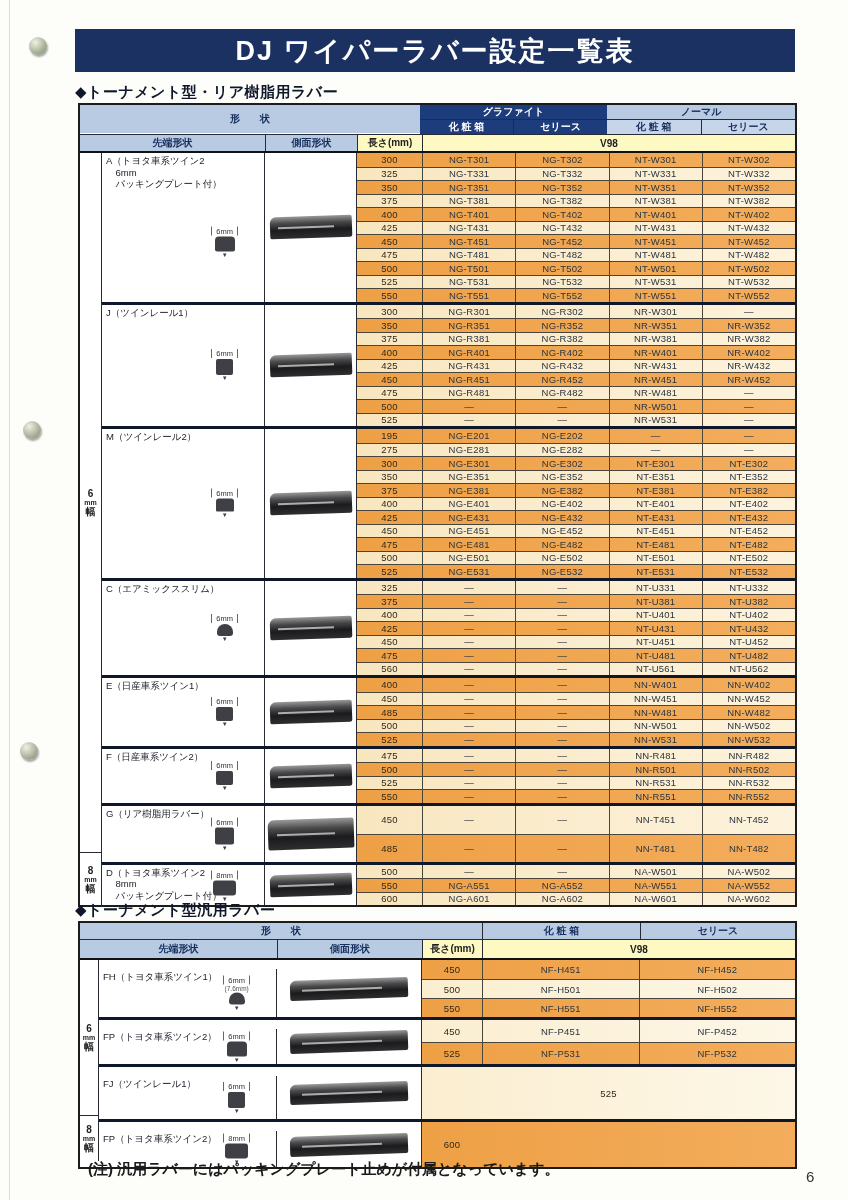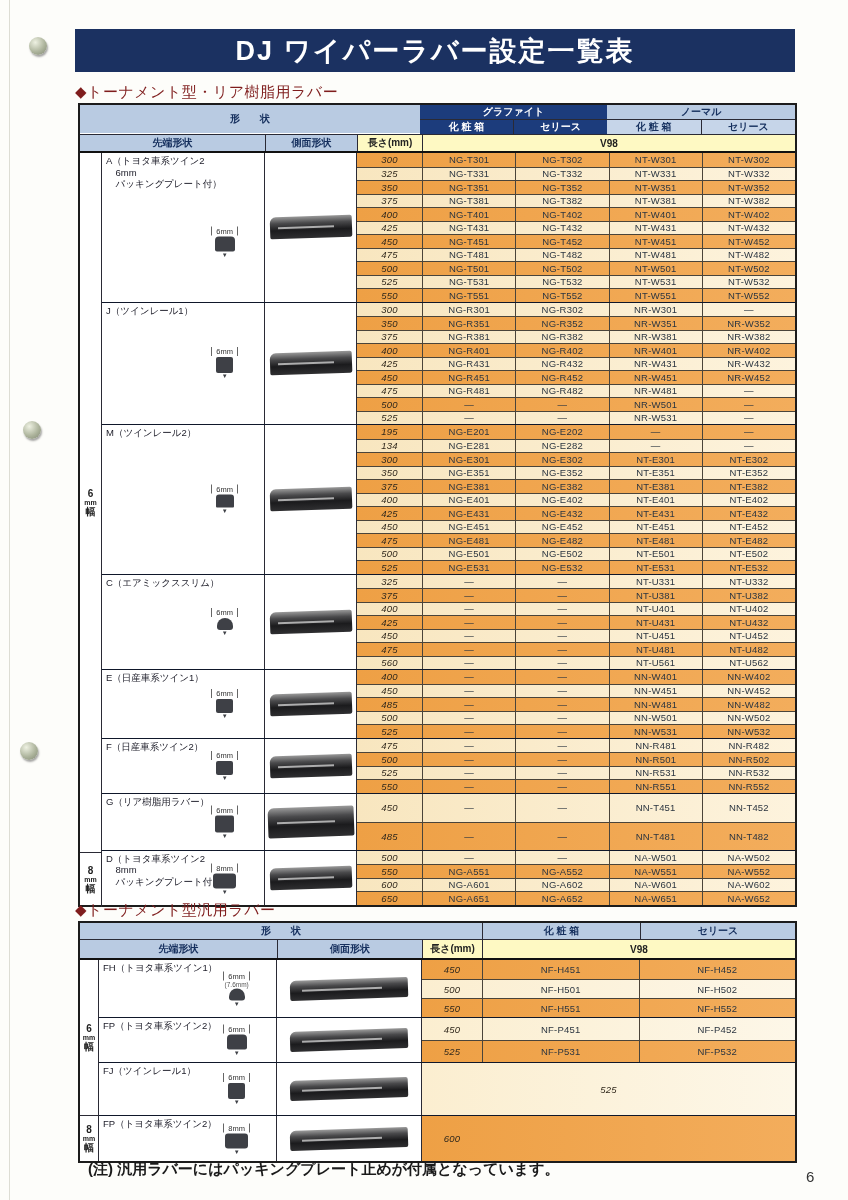--- a/index.html
+++ b/index.html
@@ -6,21 +6,21 @@
     background:#fdfdfa;font-family:"Liberation Sans","DejaVu Sans",sans-serif;}
   #page{position:relative;width:848px;height:1200px;background:#fdfdfa;}
   .page-edge{position:absolute;left:0;top:0;width:9px;height:1200px;
     background:linear-gradient(90deg,#ececе6,#f6f6f2 60%,#fdfdfa);border-right:1px solid #ddddd4;}
   .hole{position:absolute;width:18px;height:18px;border-radius:50%;
     background:radial-gradient(circle at 35% 30%,#eef1e2,#adb49c 55%,#7f8672);
     box-shadow:1px 2px 2px rgba(0,0,0,.35);}
   #title-bar{position:absolute;left:75px;top:29px;width:720px;height:43px;background:#1b3161;
     display:flex;align-items:center;justify-content:center;}
   #title-bar .t{color:#fff;font-size:27px;font-weight:bold;letter-spacing:2px;}
-  .section-title{position:absolute;left:75px;color:#7f1d1d;font-size:15px;font-weight:normal;letter-spacing:.5px;}
+  .section-title{position:absolute;left:75px;color:#0f172a;font-size:15px;font-weight:bold;letter-spacing:.5px;}
   .table{position:absolute;border:2px solid #1c1c1c;background:#fff;box-sizing:border-box;}
   .thead{border-bottom:2px solid #111;}
   .hr{display:flex;}
   .h{box-sizing:border-box;background:#b9cbe2;color:#16305e;font-weight:bold;font-size:10px;
     display:flex;align-items:center;justify-content:center;border-left:1px solid #2a2a35;}
   .hr .h:first-child{border-left:none;}
   .h.graphite{background:#1c3c7c;color:#fff;}
   .h.normal2{background:#c6d5e9;}
   .h.white{background:#fef9c3;color:#222;font-weight:bold;}
   .col2{display:flex;flex-direction:column;box-sizing:border-box;}
@@ -33,24 +33,24 @@
   #t2 .hr1 .h{height:16px;}
   #t2 .hr2 .h{height:18px;}
   .t-body{position:relative;}
   .band-col{position:absolute;left:0;top:0;border-right:1px solid #2a2a35;box-sizing:border-box;}
   #t1 .band-col{width:22px;} #t2 .band-col{width:19px;}
   .band-cell{display:flex;flex-direction:column;align-items:center;justify-content:center;box-sizing:border-box;}
   .band-cell + .band-cell{border-top:1px solid #2a2a35;}
   .band-cell div{font-size:10px;font-weight:bold;color:#222;line-height:10px;text-align:center;}
   .band-cell div:nth-child(2){font-size:7px;line-height:8px;}
   #t1 .groups{margin-left:22px;} #t2 .groups{margin-left:19px;}
-  .group{display:flex;border-top:1px solid #0f172a;}
+  .group{display:flex;border-top:3px solid #0f172a;}
   .group:first-child{border-top:none;}
   .tip-cell{position:relative;box-sizing:border-box;border-right:1px solid #2a2a35;background:#fff;}
-  #t1 .tip-cell{width:163px;} #t2 .tip-cell{width:178px;}
+  #t1 .tip-cell{width:163px;} #t2 .tip-cell{width:178px;margin-top:9px;}
   .g-label{padding:2px 0 0 4px;font-size:9.5px;color:#1c1c28;line-height:11.5px;white-space:nowrap;}
   .tip-icon{position:absolute;right:26px;top:50%;transform:translateY(-50%);}
   #t1 .g0 .tip-icon{top:60%;} #t1 .g7 .tip-icon{top:52%;}
   .dim{font-size:7.5px;color:#333;text-align:center;line-height:9px;white-space:nowrap;}
   .dim span{display:inline-block;border-left:1px solid #666;border-right:1px solid #666;padding:0 4px;}
   .dim.sub{font-size:6.5px;color:#555;line-height:7px;}
   .dim.sub span{border:none;padding:0;}
   .shape{background:#3e4046;margin:1px auto 0;}
   .shape.square{width:20px;height:15px;border-radius:4px 4px 2px 2px;}
   .shape.rail{width:17px;height:16px;border-radius:2px;}
@@ -74,21 +74,21 @@
   .row + .row{border-top:1px solid #4a443a;}
   #t1 .g6 .row{height:28px;}
   #t2 .g0 .row{height:19px;} #t2 .g1 .row{height:22px;}
   #t2 .g2 .row{height:52px;} #t2 .g3 .row{height:45px;}
   .row.orange{background:linear-gradient(90deg,#eea045,#f3ad5c);}
   .row.cream{background:linear-gradient(90deg,#f8e6bf,#fdf3dd);justify-content:center;}
   #t2 .row.cream{background:linear-gradient(90deg,#fbeed0,#fdf7e8);}
   .cell{flex:1;display:flex;align-items:center;justify-content:center;box-sizing:border-box;
     font-size:9.5px;color:#2b3540;letter-spacing:.2px;}
   .cell + .cell{border-left:1px solid #4a443a;}
-  .cell.len{flex:0 0 65px;color:#30281c;font-style:italic;}
+  .cell.len{flex:0 0 65px;color:#30281c;}
   #t2 .cell.len{flex:0 0 60px;}
   #footnote{position:absolute;left:88px;top:1160px;font-size:15px;color:#1a1a1a;font-weight:bold;}
   #page-number{position:absolute;left:806px;top:1168px;font-size:15px;color:#333;}
 </style>
 </head>
 <body>
 
 <div id="page">
   <div class="page-edge"></div>
   <div class="hole" style="left:29px;top:37px;"></div>
@@ -337,21 +337,21 @@
             </div>
             <div class="rows">
               <div class="row orange">
                 <div class="cell len">195</div>
                 <div class="cell">NG-E201</div>
                 <div class="cell">NG-E202</div>
                 <div class="cell">—</div>
                 <div class="cell">—</div>
               </div>
               <div class="row cream">
-                <div class="cell len">134</div>
+                <div class="cell len">275</div>
                 <div class="cell">NG-E281</div>
                 <div class="cell">NG-E282</div>
                 <div class="cell">—</div>
                 <div class="cell">—</div>
               </div>
               <div class="row orange">
                 <div class="cell len">300</div>
                 <div class="cell">NG-E301</div>
                 <div class="cell">NG-E302</div>
                 <div class="cell">NT-E301</div>
@@ -639,27 +639,20 @@
                 <div class="cell">NG-A552</div>
                 <div class="cell">NA-W551</div>
                 <div class="cell">NA-W552</div>
               </div>
               <div class="row cream">
                 <div class="cell len">600</div>
                 <div class="cell">NG-A601</div>
                 <div class="cell">NG-A602</div>
                 <div class="cell">NA-W601</div>
                 <div class="cell">NA-W602</div>
-              </div>
-              <div class="row orange">
-                <div class="cell len">650</div>
-                <div class="cell">NG-A651</div>
-                <div class="cell">NG-A652</div>
-                <div class="cell">NA-W651</div>
-                <div class="cell">NA-W652</div>
               </div>
             </div>
           </div>
         </div>
     </div>
   </div>
 
   <div class="section-title" style="top:901px;">◆トーナメント型汎用ラバー</div>
 
   <div class="table" id="t2" style="left:78px;top:921px;width:719px;">

